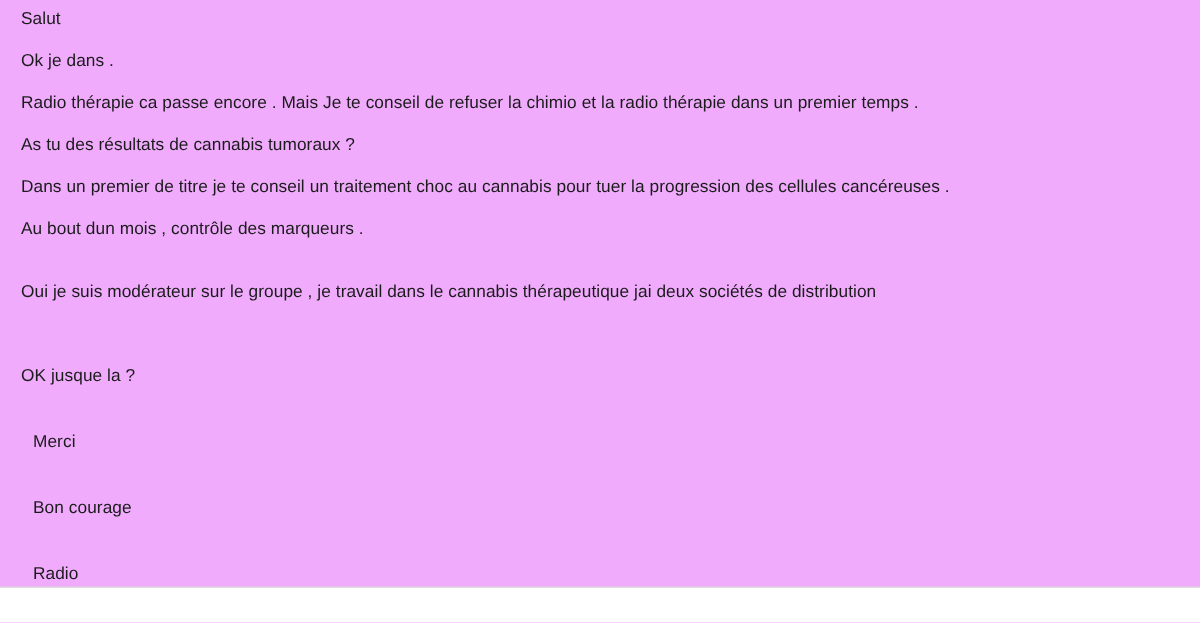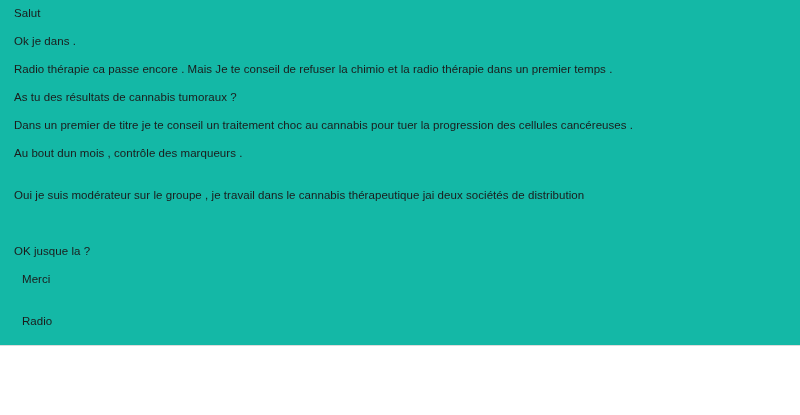--- a/index.html
+++ b/index.html
@@ -9,25 +9,25 @@
   body {
     width: 800px;
     height: 415px;
     background: #ffffff;
     font-family: "Liberation Sans", sans-serif;
     color: #1a1a1a;
     overflow: hidden;
   }
   .page {
     width: 800px;
-    height: 346px;
+    height: 392px;
     box-sizing: border-box;
     padding: 6px 14px 10px 6px;
     position: relative;
-    background: #14b8a6;
+    background: #f0abfc;
     border-bottom: 1px solid #dcdcdc;
   }
   .message-body {
     display: block;
   }
   .para {
     font-size: 11.5px;
     line-height: 14px;
     color: #1b1b1b;
     margin: 0;
@@ -36,20 +36,21 @@
   }
   
   .para-spacer {
     height: 14px;
   }
   .para-wrap {
     padding-left: 4px;
   }
   .indent-1 {
     padding-left: 12px;
+    margin-top: 16px;
   }
   .multiline {
     max-width: 760px;
   }
 </style>
 </head>
 <body>
 
 <div class="page">
   <div class="message-body">
@@ -98,20 +99,23 @@
     <div class="para-wrap">
       <p class="para">OK jusque la ?</p>
     </div>
     <div class="para-spacer"></div>
 
     <div class="para-wrap indent-1">
       <p class="para">Merci</p>
     </div>
     <div class="para-spacer"></div>
 
+    <div class="para-wrap indent-1">
+      <p class="para">Bon courage</p>
+    </div>
     <div class="para-spacer"></div>
 
     <div class="para-wrap indent-1">
       <p class="para">Radio</p>
     </div>
 
   </div>
 </div>
 
 </body></html>

